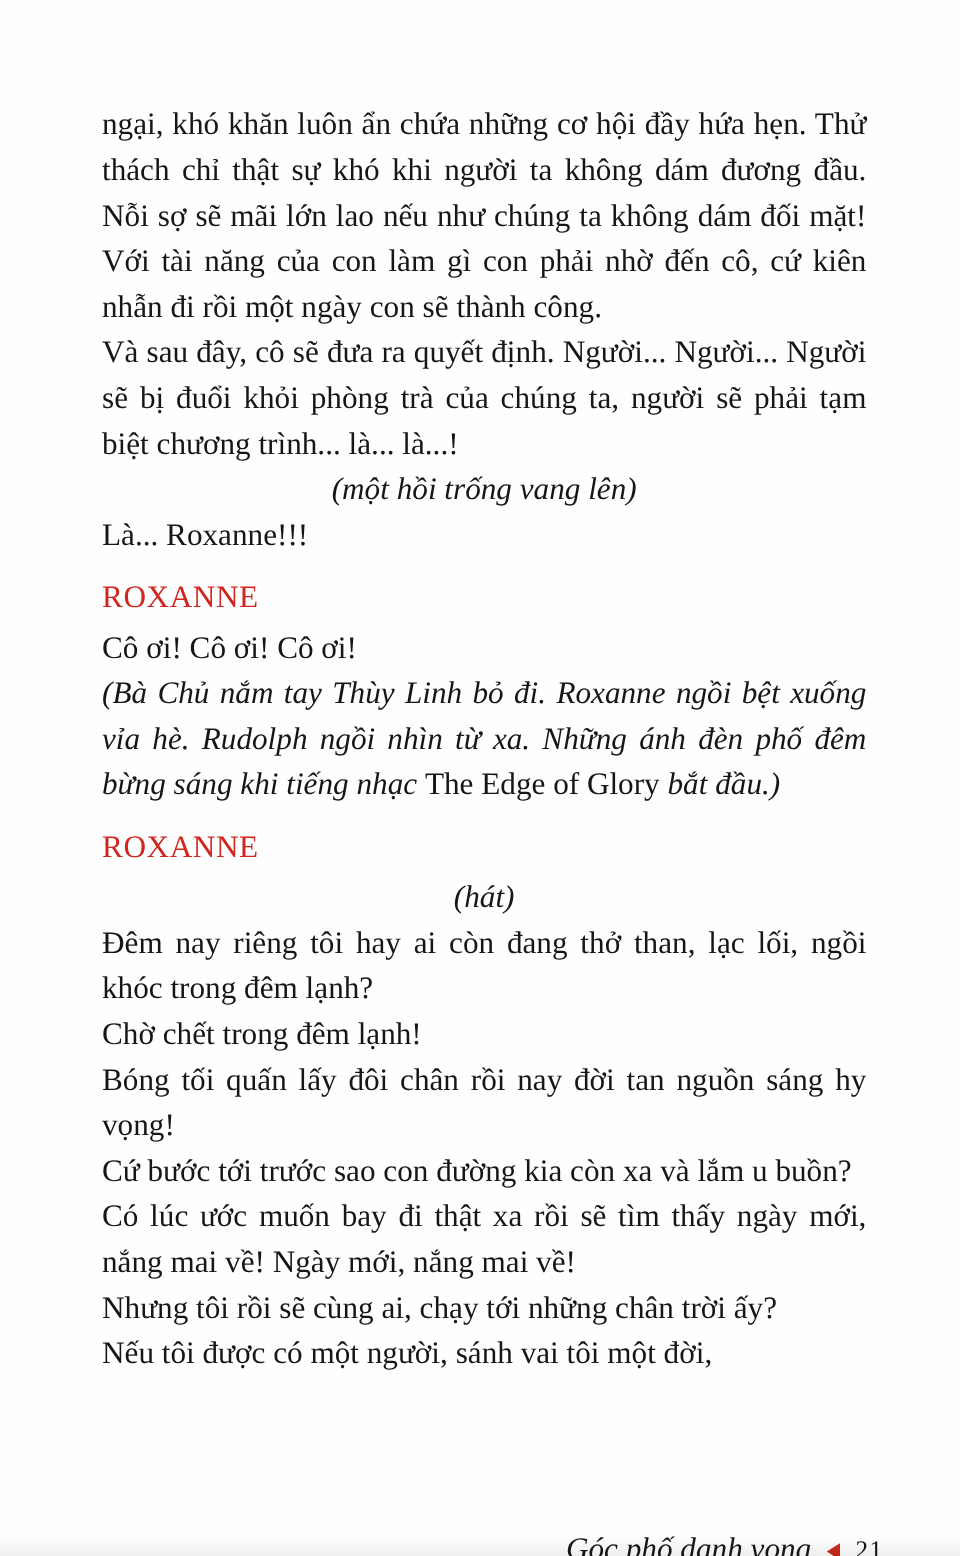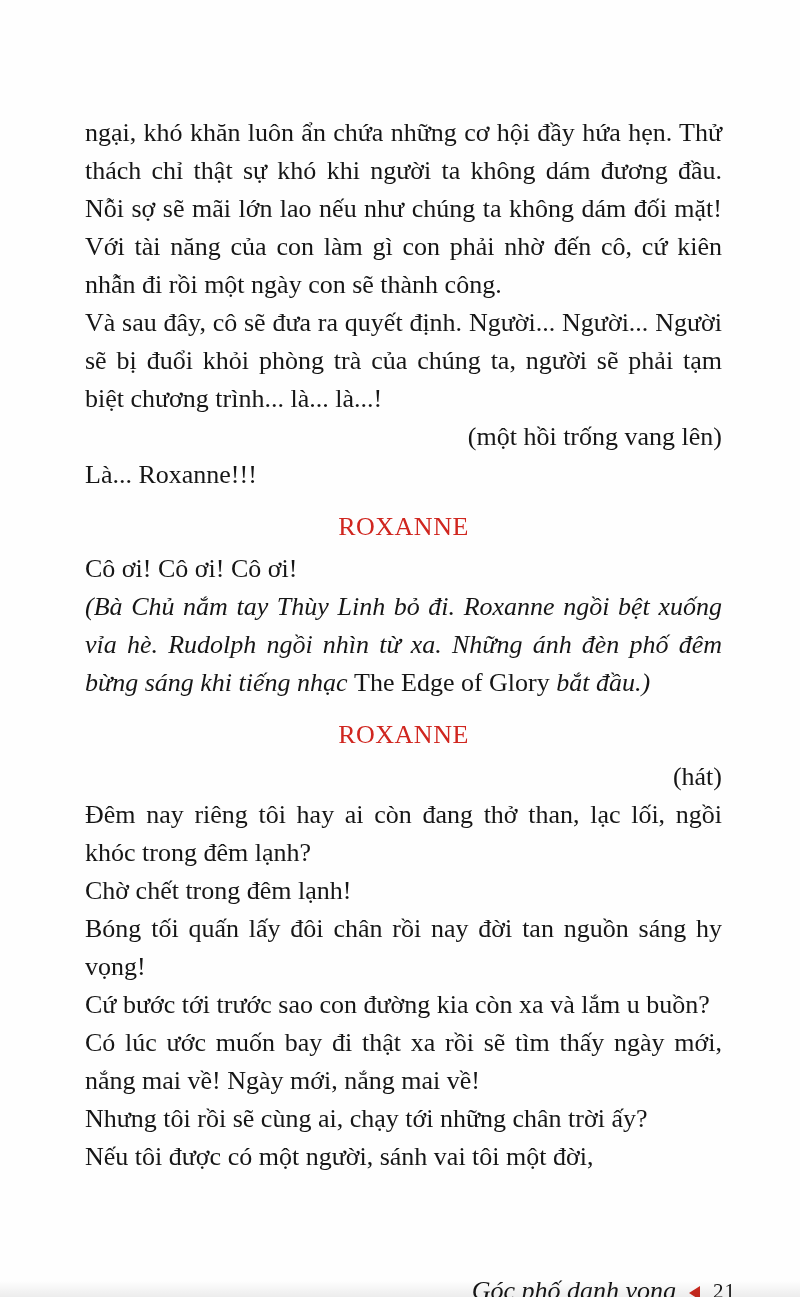--- a/index.html
+++ b/index.html
@@ -12,32 +12,33 @@
     width: 800px;
     height: 1297px;
     background: #fefefe;
     overflow: hidden;
     font-family: "Liberation Serif", "DejaVu Serif", serif;
     color: #161616;
   }
   .body-text {
     position: absolute;
     left: 85px;
-    top: 114px;
+    top: 85px;
     width: 637px;
     font-size: 26px;
     line-height: 38px;
     text-align: justify;
   }
   .body-text p { margin: 0; }
   .cue {
-    text-align: right;
+    text-align: center;
+    font-style: italic;
   }
   .character-heading {
-    text-align: center;
+    text-align: left;
     font-size: 26px;
     letter-spacing: 0.5px;
     margin-top: 14px !important;
     margin-bottom: 4px !important;
   }
   .stage-direction {
     font-style: italic;
   }
   .stage-direction .roman { font-style: normal; margin-top: 40px; }
   .lyric { text-align: justify; }

